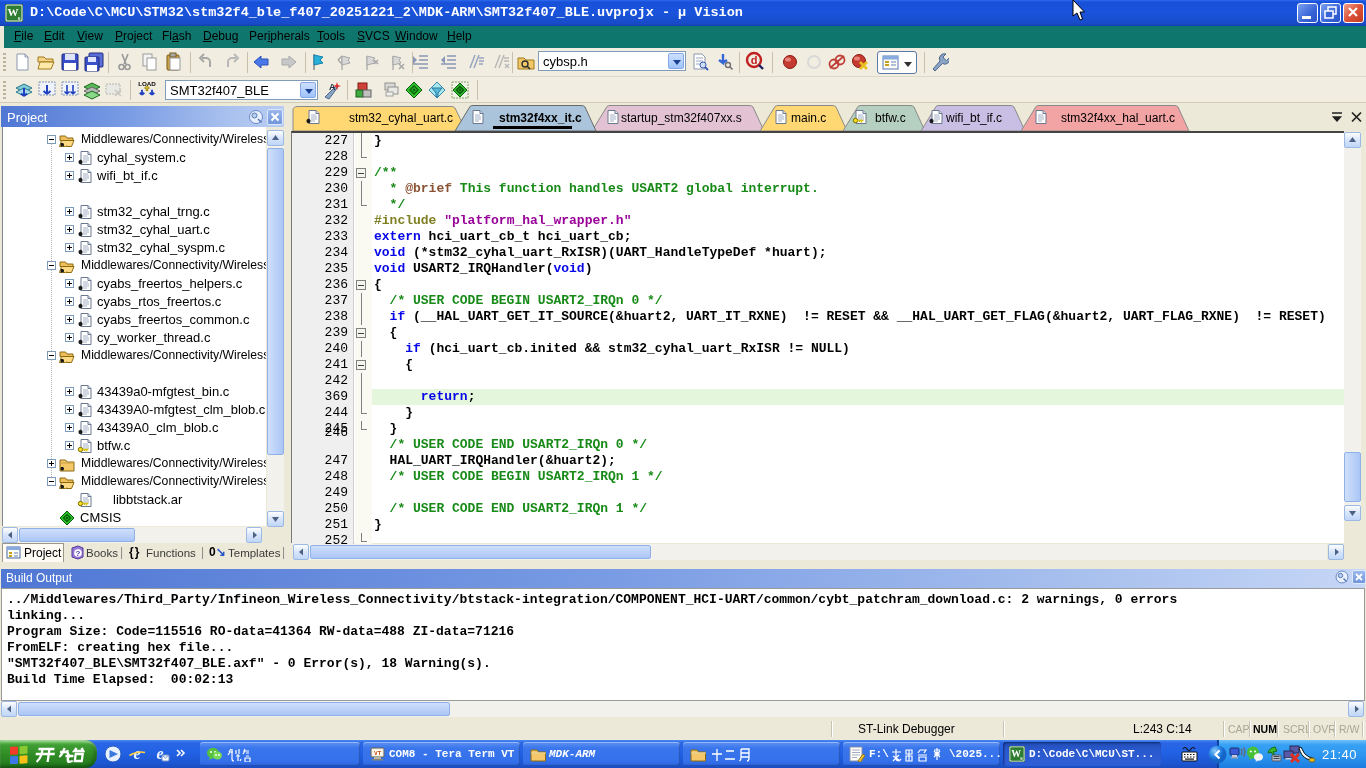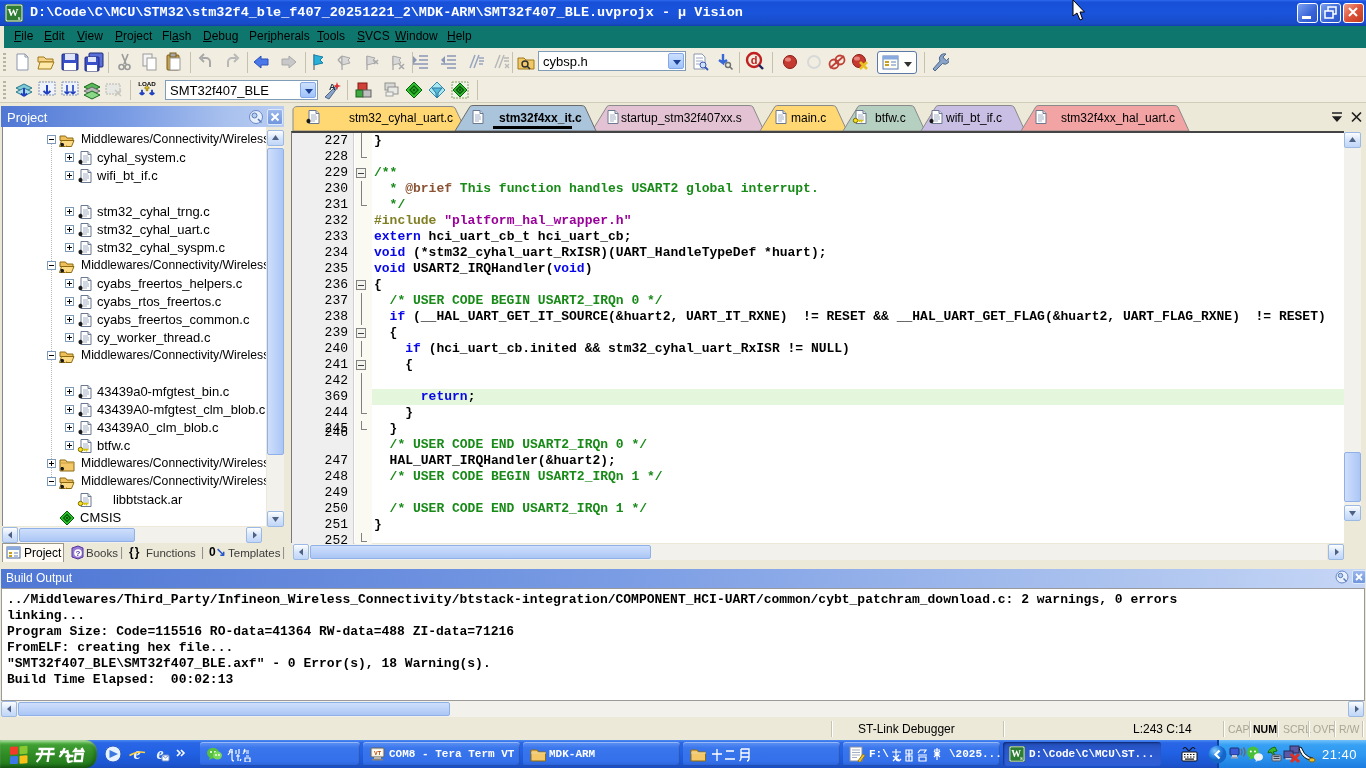--- a/index.html
+++ b/index.html
@@ -837,21 +837,21 @@
         <rect x="4" y="10" width="7" height="2" fill="#b8b4a8"></rect>
         <rect x="2" y="12" width="11" height="1.5" fill="#888478"></rect>
       </svg>
   <span class="tktxt" style="font-size:12px;">COM8 - Tera Term VT</span>
  </div>
  <div class="tkb" style="left:523px;width:157px;">
   <svg style="position:absolute;left:7px;top:5px;" width="17" height="15">
         <path d="M1 3 h6 l1.5 2 h7 v9 h-14.5 z" fill="#f4c868" stroke="#8a6a10"></path>
         <path d="M1 6 h15" stroke="#e8d8a0"></path>
       </svg>
-  <span class="tktxt" style="font-size:12px;">MDK-ARM</span>
+  <span class="tktxt" style="font-size:12px;font-style:italic;">MDK-ARM</span>
  </div>
  <div class="tkb" style="left:683px;width:157px;">
   <svg style="position:absolute;left:7px;top:5px;" width="17" height="15">
         <path d="M1 3 h6 l1.5 2 h7 v9 h-14.5 z" fill="#f4c868" stroke="#8a6a10"></path>
         <path d="M1 6 h15" stroke="#e8d8a0"></path>
       </svg>
   <svg style="position:absolute;left:28px;top:6px;" width="42" height="14" viewBox="0 0 42 14">
    <g stroke="#fff" stroke-width="1.3" fill="none">
     <path d="M1 6 h10 M6 1 v12"></path>
     <path d="M15 3 h8 M14 11 h10"></path>

